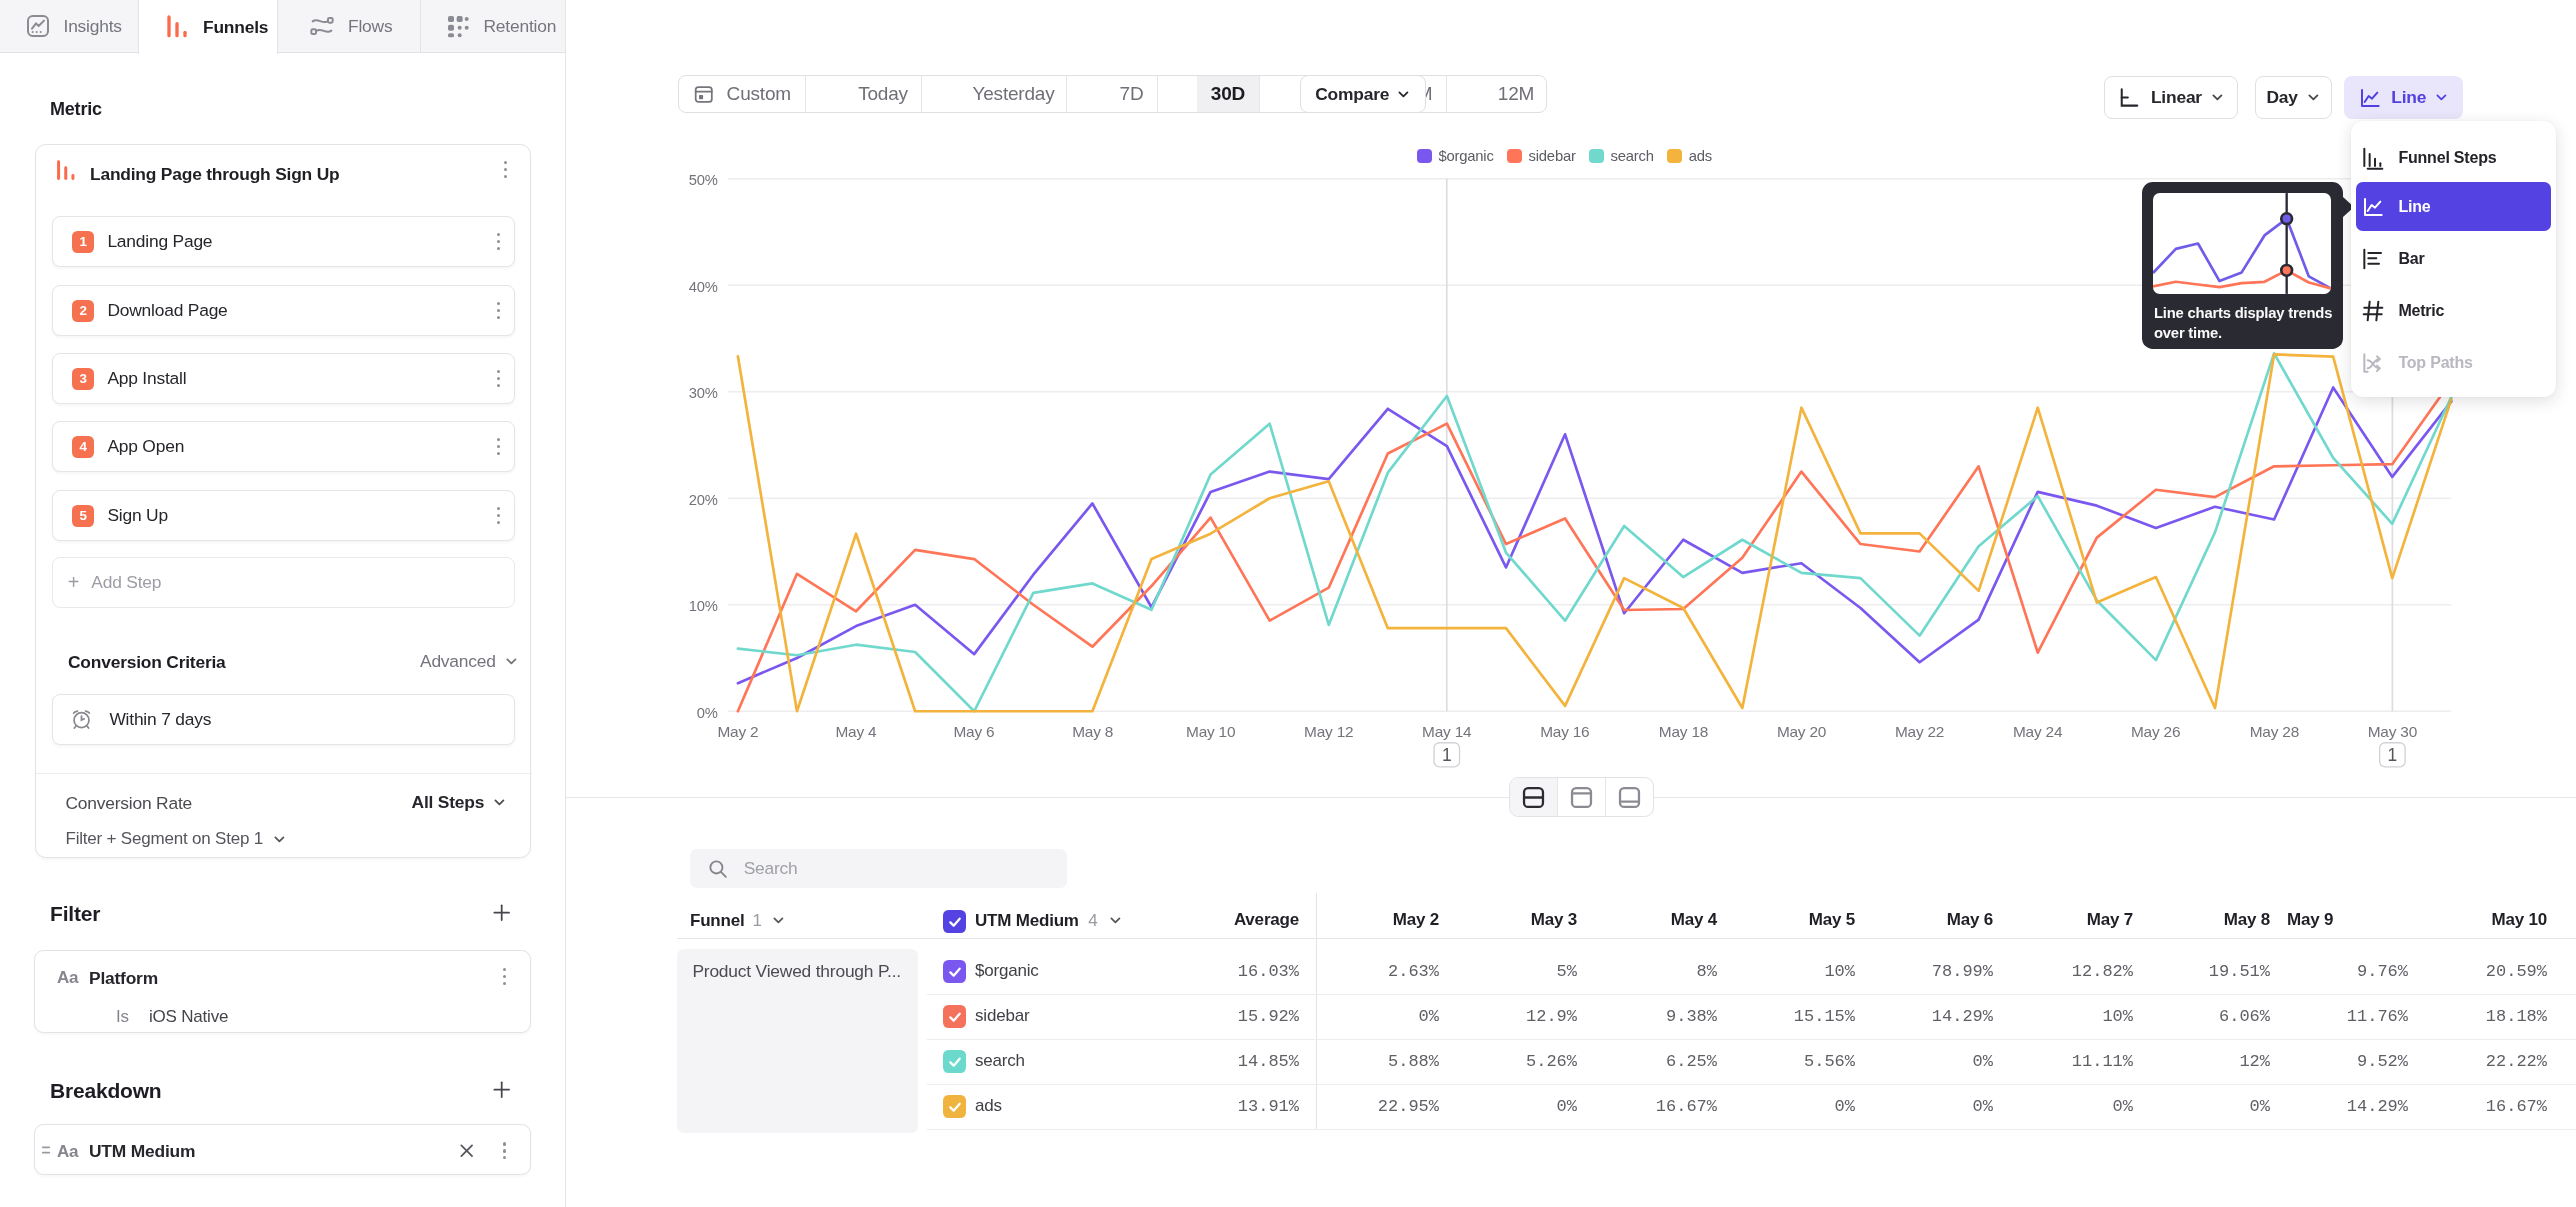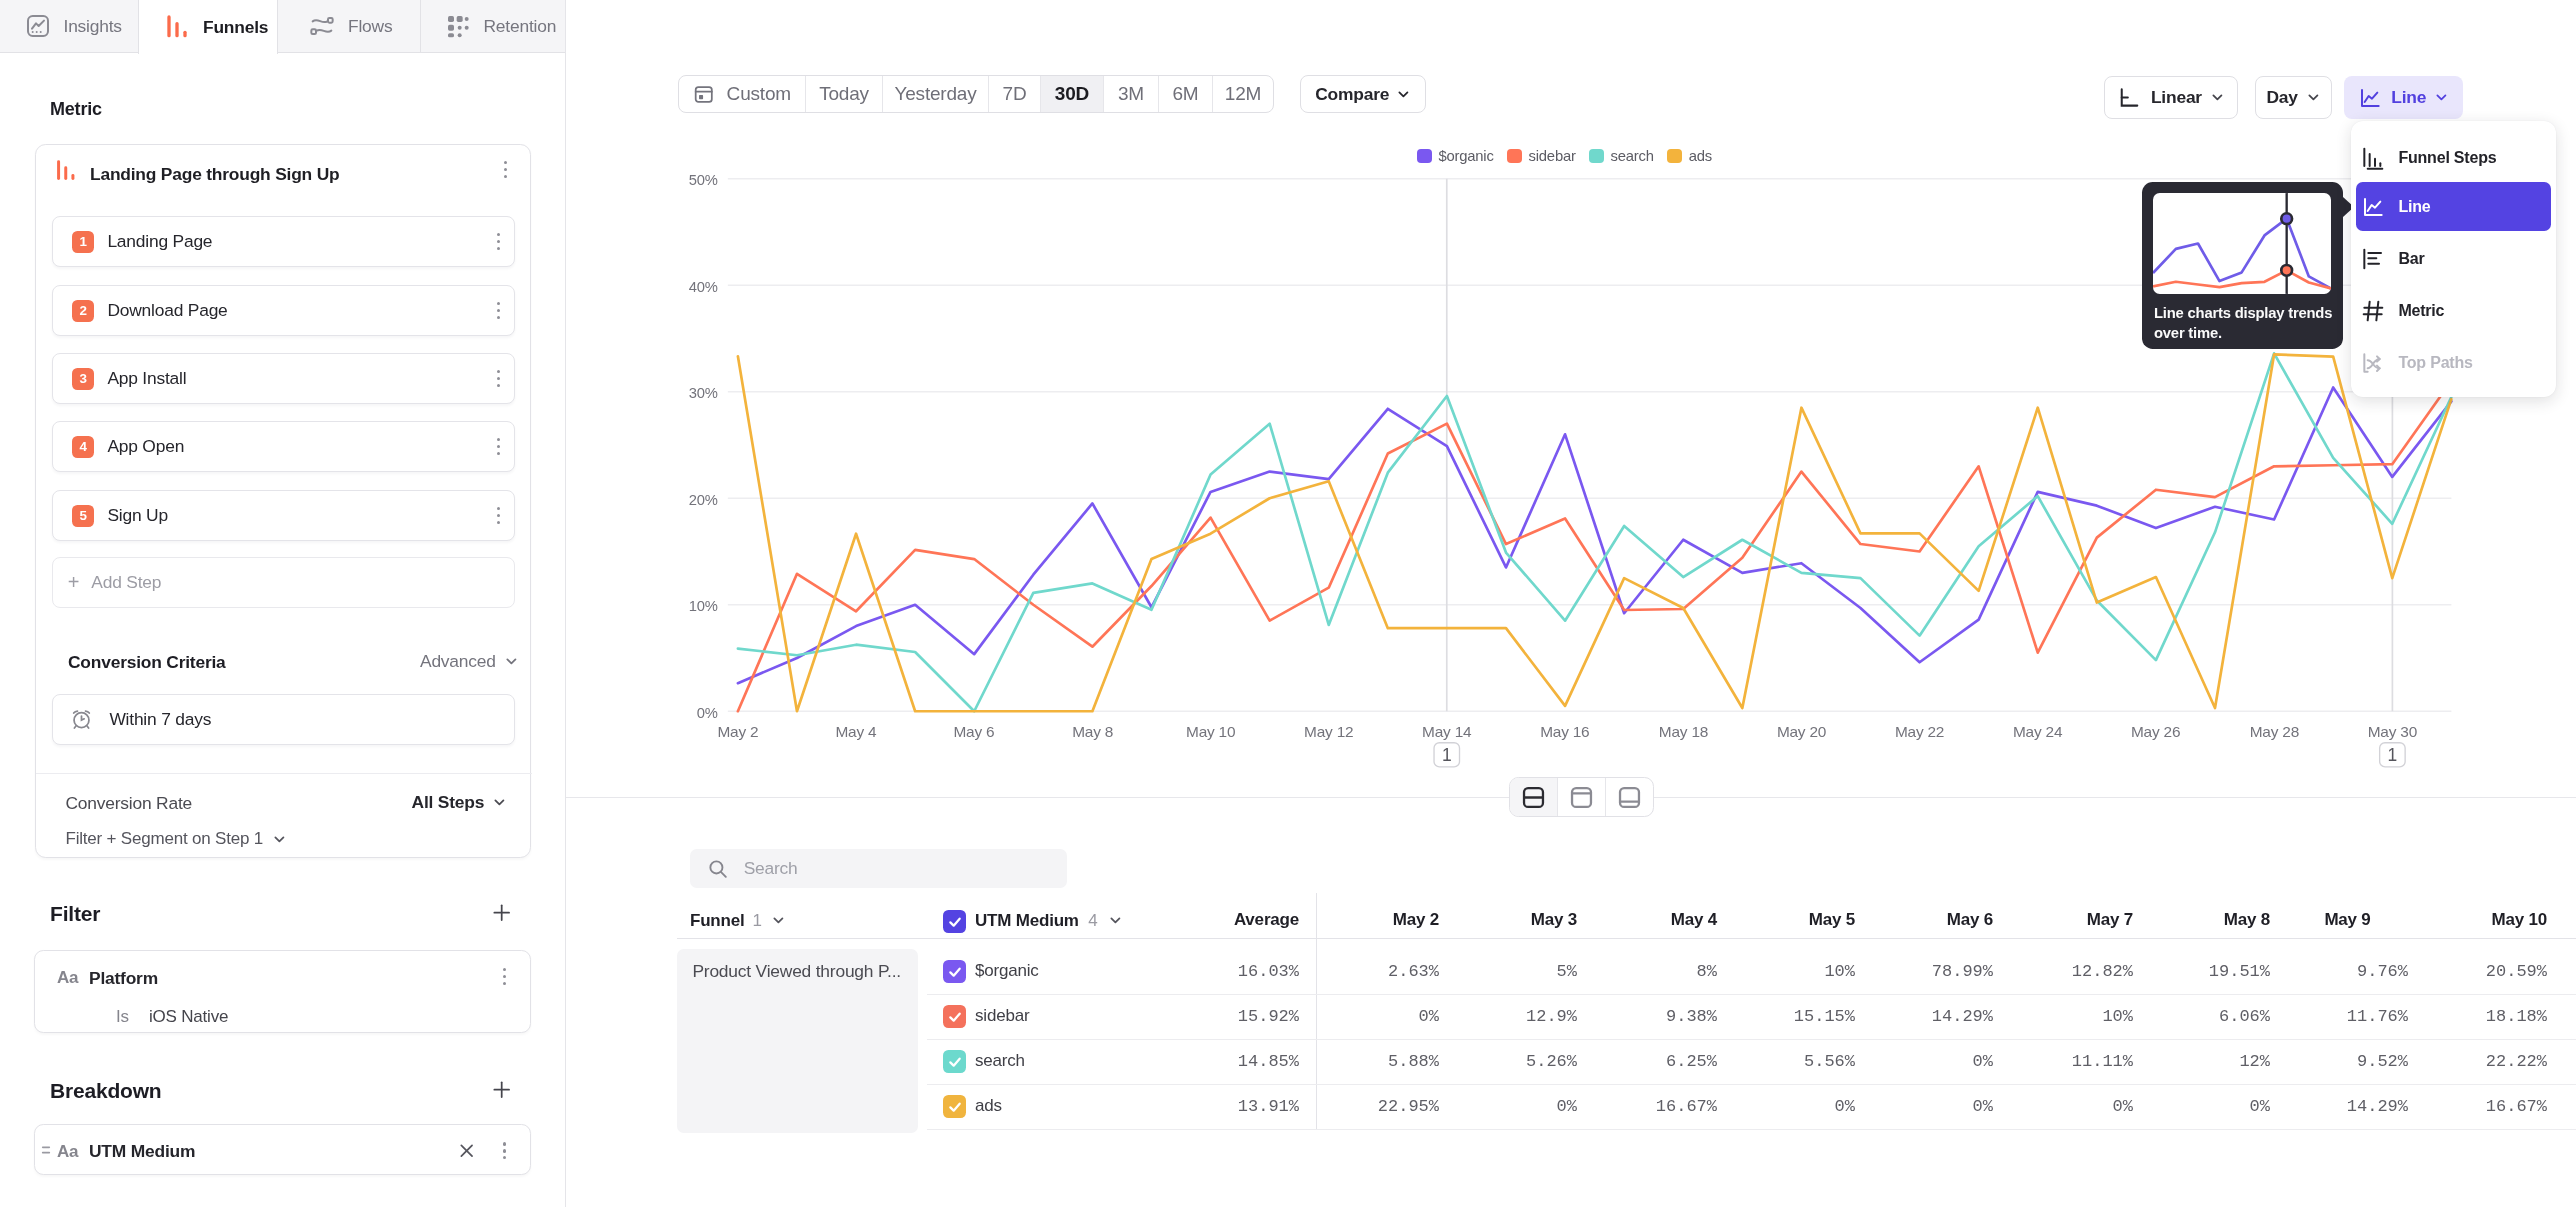--- a/index.html
+++ b/index.html
@@ -21,21 +21,21 @@
   .h-label { position:absolute; font-size:18px; font-weight:700; color:#1d1d24; }
   .bigcard { position:absolute; left:35px; top:144px; width:496px; height:714px; border:0.7px solid #e2e2e7; border-radius:10.7px; background:#fff; box-shadow:0 1.3px 2.7px rgba(30,30,40,0.03);}
   .stepcard { position:absolute; left:16px; width:463px; height:51px; border:0.7px solid #e4e4e9; border-radius:8px; background:#fff; box-shadow:0 2px 2.7px rgba(30,30,40,0.04); display:flex; align-items:center; }
   .badge { width:22px; height:22px; margin-left:19px; border-radius:5.4px; background:#f5714f; color:#fff; font-size:13.4px; font-weight:700; display:flex; align-items:center; justify-content:center; }
   .steplbl { margin-left:13.4px; font-size:17.4px; font-weight:400; color:#26262c; flex:1; }
   .cardkebab { margin-right:13.4px; }
   .plusbtn { position:absolute; width:17.4px; height:17.4px; }
   .sidecard { position:absolute; left:34px; width:497px; border:0.7px solid #e2e2e7; border-radius:9.4px; background:#fff; box-shadow:0 1.3px 2.7px rgba(30,30,40,0.03); }
   
   .btn { position:absolute; border:0.7px solid #dfdfe4; border-radius:8px; background:#fff; display:flex; align-items:center; justify-content:center; font-size:17.4px; color:#26262c; font-weight:500; }
-  .dategroup { position:absolute; left:678px; top:75px; height:38px; border:0.7px solid #dfdfe4; border-radius:8px; background:#fff; display:flex; overflow:hidden; }
+  .dategroup { position:absolute; left:678px; top:75px; height:38px; border:0.7px solid #dfdfe4; border-radius:8px; background:#fff; display:flex; overflow:hidden;gap:39px; }
   .dcell { height:100%; display:flex; align-items:center; justify-content:center; font-size:19px; color:#6f6f78; border-right:0.7px solid #e6e6ea; }
   .dcell:last-child { border-right:none; }
   .dcell.on { background:#f0f0f3; color:#1c1c21; font-weight:700; }
   
   .mono { font-family:"Liberation Mono", monospace; font-size:17px; color:#5f5f66; letter-spacing:0; }
   .thead { font-size:17px; font-weight:700; color:#1f1f26; }
   .cbox { position:absolute; width:23px; height:23px; border-radius:5.4px; display:flex; align-items:center; justify-content:center; }
   .hline { position:absolute; height:0.7px; background:#e7e7eb; }
   .vline { position:absolute; width:0.7px; background:#e3e3e8; }
   .rowlbl { font-size:17px; color:#3f3f46; }
@@ -400,21 +400,21 @@
       </svg>
 </div>
 <div class="thead abs" style="left:1165px;top:910px;width:134px;text-align:right;">Average</div>
 <div class="thead abs" style="left:1318px;top:910px;width:121px;text-align:right;">May 2</div>
 <div class="thead abs" style="left:1456px;top:910px;width:121px;text-align:right;">May 3</div>
 <div class="thead abs" style="left:1596px;top:910px;width:121px;text-align:right;">May 4</div>
 <div class="thead abs" style="left:1734px;top:910px;width:121px;text-align:right;">May 5</div>
 <div class="thead abs" style="left:1872px;top:910px;width:121px;text-align:right;">May 6</div>
 <div class="thead abs" style="left:2012px;top:910px;width:121px;text-align:right;">May 7</div>
 <div class="thead abs" style="left:2149px;top:910px;width:121px;text-align:right;">May 8</div>
-<div class="thead abs" style="left:2287px;top:910px;width:121px;text-align:center;">May 9</div>
+<div class="thead abs" style="left:2287px;top:910px;width:121px;text-align:left;">May 9</div>
 <div class="thead abs" style="left:2426px;top:910px;width:121px;text-align:right;">May 10</div>
 
 <div class="hline" style="left:677px;top:938px;width:1899px;background:#e3e3e8;"></div>
 <div class="vline" style="left:1316px;top:893px;height:236px;"></div>
 
 <div class="abs" style="left:677px;top:949px;width:241px;height:184px;background:#f4f4f6;border-radius:6.7px;">
   <div style="margin:12px 0 0 15.4px;font-size:17.4px;color:#4b4b52;white-space:nowrap;">Product Viewed through P...</div>
 </div>
 
 <div class="cbox" style="left:943px;top:960px;background:#7a58f0;">

